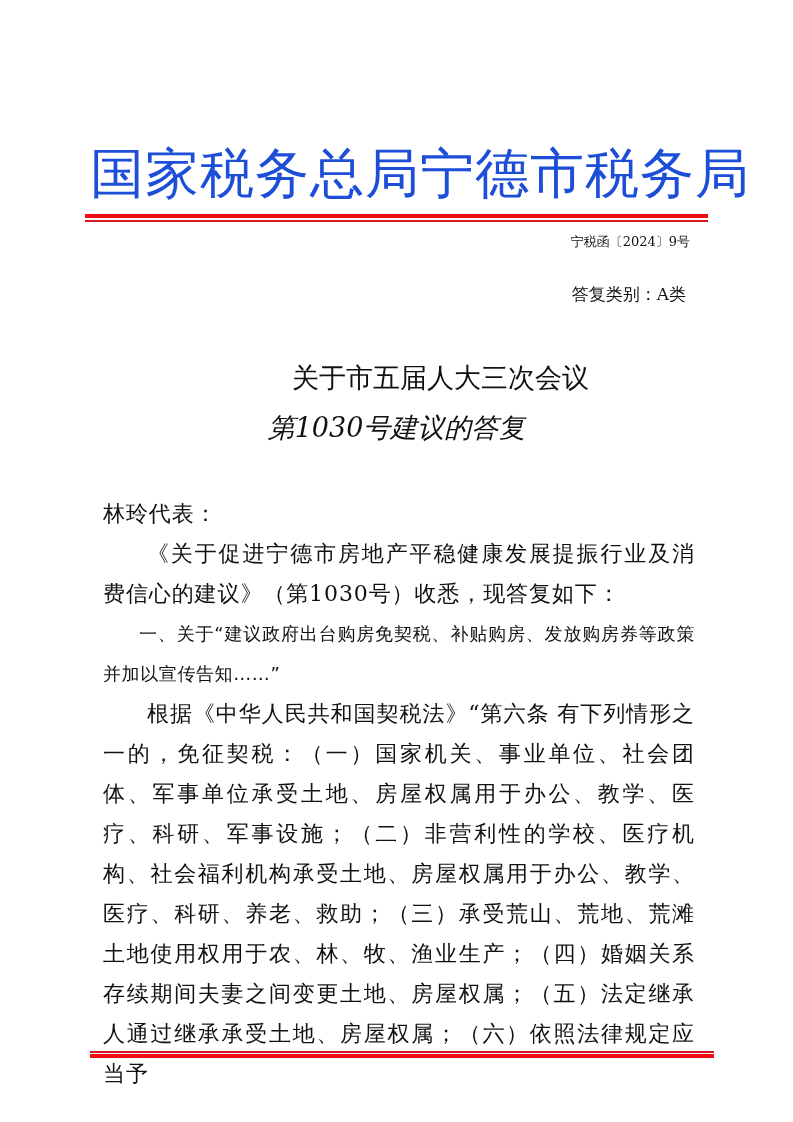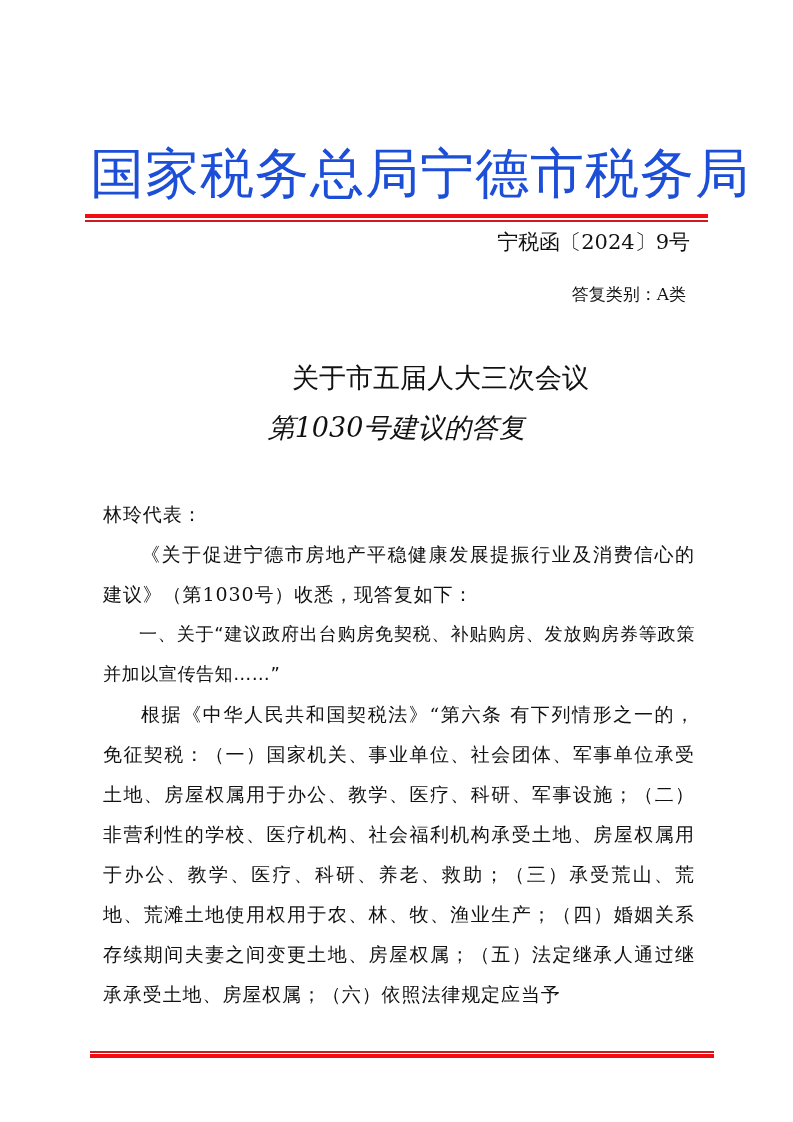--- a/index.html
+++ b/index.html
@@ -5,26 +5,26 @@
   html, body { margin:0; padding:0; background:#ffffff; }
   body { width:793px; height:1122px; position:relative; overflow:hidden;
          font-family:"DejaVu Serif","Liberation Serif",serif; color:#111; }
   .masthead { position:absolute; left:90px; top:138px; width:620px; text-align:center;
               color:#1d4ed8; font-size:54px; letter-spacing:1px; line-height:72px;
               font-family:"DejaVu Serif","Liberation Serif",serif; white-space:nowrap; }
   .rule-top-thick { position:absolute; left:85px; top:214px; width:623px; height:4px; background:#f10d12; }
   .rule-top-thin  { position:absolute; left:85px; top:220px; width:623px; height:1.5px; background:#d11a1f; }
   .rule-bot-thin  { position:absolute; left:90px; top:1051px; width:624px; height:1.5px; background:#d11a1f; }
   .rule-bot-thick { position:absolute; left:90px; top:1054px; width:624px; height:4px; background:#f10d12; }
-  .docno { position:absolute; right:103px; top:229px; font-size:21px; line-height:26px; white-space:nowrap; }
+  .docno { position:absolute; right:103px; top:229px; font-size:13px; line-height:26px; white-space:nowrap; }
   .category { position:absolute; right:107px; top:281px; font-size:17px; line-height:26px; white-space:nowrap; }
   .title { position:absolute; left:0; width:793px; text-align:center; font-size:27px; line-height:40px; }
   .title1 { top:358px;margin-left:44px; }
   .title2 { top:408px;font-style:italic; }
-  .para { position:absolute; left:103px; width:592px; font-size:19px; line-height:40px;
+  .para { position:absolute; left:103px; width:592px; font-size:22px; line-height:40px;
           letter-spacing:0.9px; text-align:justify; }
   .salutation { top:494px; }
   .p1 { top:534px; text-indent:2em; }
   .heading1 { top:614px; text-indent:2em; font-family:"DejaVu Sans","Liberation Sans",sans-serif;
               font-weight:normal; font-size:18px; letter-spacing:0.6px; }
   .p2 { top:694px; text-indent:2em; }
 </style>
 </head>
 <body>
 

